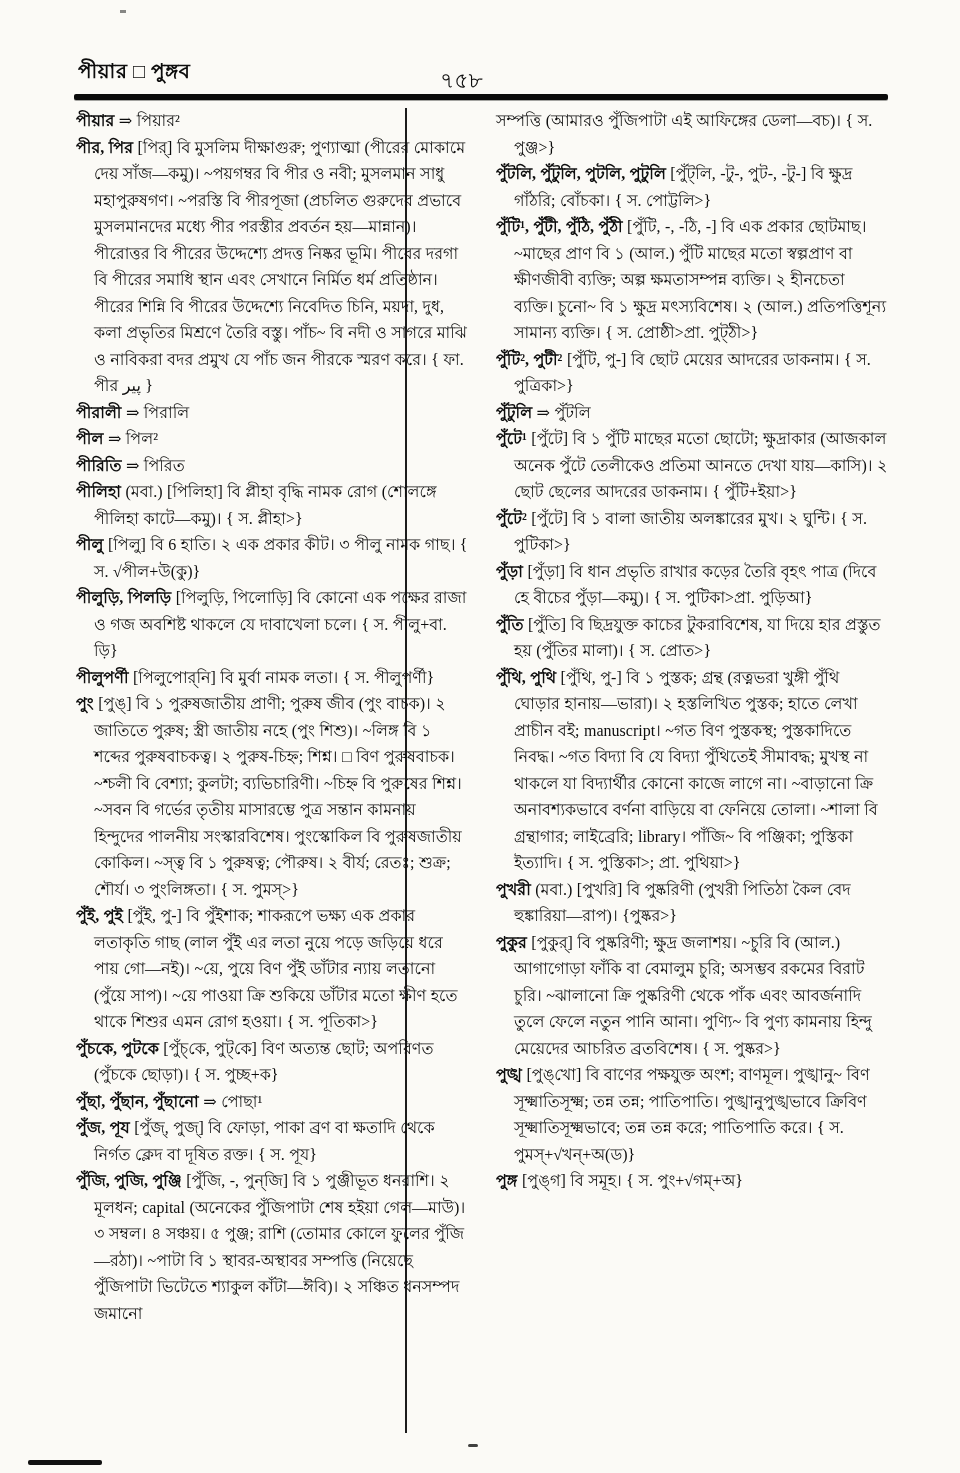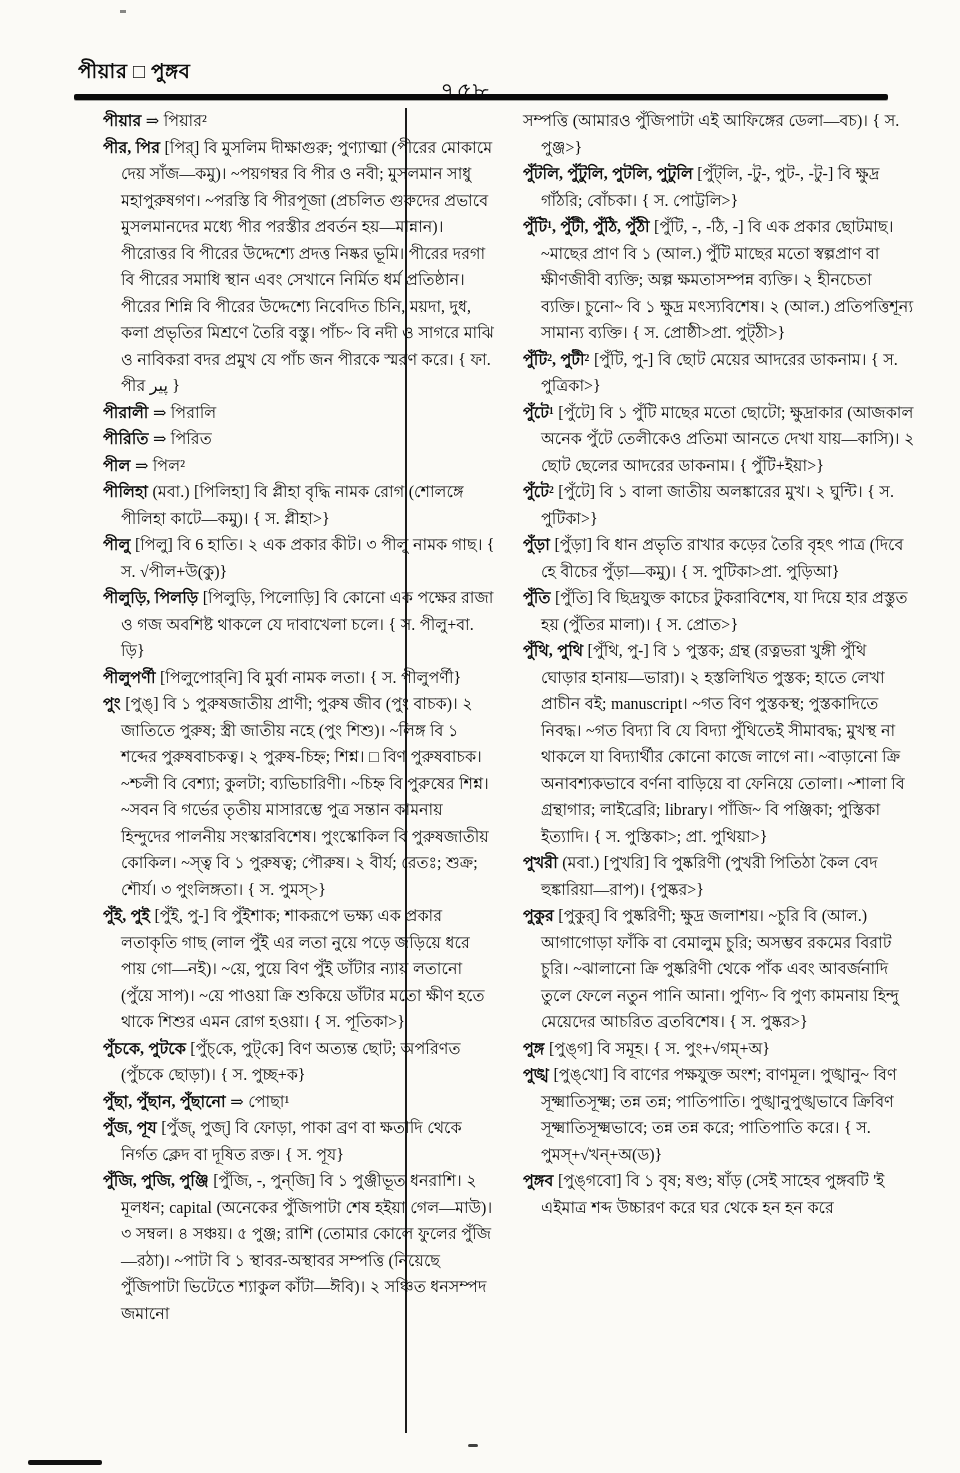--- a/index.html
+++ b/index.html
@@ -13,31 +13,31 @@
   }
   .page { position: relative; width: 936px; height: 1473px; }
   .header {
     position: absolute; top: 56px; left: 78px; right: 72px;
     height: 30px;
   }
   .guide-words {
     font-weight: bold; font-size: 20px; letter-spacing: .5px;
   }
   .page-number {
-    position: absolute; left: 362px; top: 16px;
-    font-size: 25px;
+    position: absolute; left: 362px; top: 7px;
+    font-size: 22px;
   }
   .header-rule {
     position: absolute; top: 94px; left: 74px; width: 814px; height: 6px;
     background: #0b0b0b; border-radius: 2px;
     box-shadow: 0 1px 0 rgba(0,0,0,.35);
   }
   .columns {
     position: absolute; top: 108px; left: 76px; width: 812px; bottom: 28px;
-    display: flex; column-gap: 28px; margin-left: 27px;
+    display: flex; column-gap: 28px;
   }
   .column { flex: 1 1 0; min-width: 0; }
   .col-divider {
     position: absolute; top: 108px; bottom: 40px; left: 405px;
     width: 2px; background: #1c1c1c;
   }
   .entry {
     margin: 0; padding: 0 0 0 18px;
     text-indent: -18px;
     font-size: 16px; line-height: 26.5px;
@@ -63,48 +63,48 @@
 
   <div class="header-rule"></div>
 
   <div class="col-divider"></div>
 
   <div class="columns">
     <div class="column" id="col-left">
         <p class="entry"><b class="headword">পীয়ার</b> <span class="entry-body">⇒ পিয়ার²</span></p>
         <p class="entry"><b class="headword">পীর, পির</b> <span class="entry-body">[পির্‌] বি মুসলিম দীক্ষাগুরু; পুণ্যাত্মা (পীরের মোকামে দেয় সাঁজ—কমু)। ~পয়গম্বর বি পীর ও নবী; মুসলমান সাধু মহাপুরুষগণ। ~পরস্তি বি পীরপূজা (প্রচলিত গুরুদের প্রভাবে মুসলমানদের মধ্যে পীর পরস্তীর প্রবর্তন হয়—মান্নান)। পীরোত্তর বি পীরের উদ্দেশ্যে প্রদত্ত নিষ্কর ভূমি। পীরের দরগা বি পীরের সমাধি স্থান এবং সেখানে নির্মিত ধর্ম প্রতিষ্ঠান। পীরের শিন্নি বি পীরের উদ্দেশ্যে নিবেদিত চিনি, ময়দা, দুধ, কলা প্রভৃতির মিশ্রণে তৈরি বস্তু। পাঁচ~ বি নদী ও সাগরে মাঝি ও নাবিকরা বদর প্রমুখ যে পাঁচ জন পীরকে স্মরণ করে। { ফা. পীর پير }</span></p>
         <p class="entry"><b class="headword">পীরালী</b> <span class="entry-body">⇒ পিরালি</span></p>
+        <p class="entry"><b class="headword">পীল</b> <span class="entry-body">⇒ পিল²</span></p>
         <p class="entry"><b class="headword">পীরিতি</b> <span class="entry-body">⇒ পিরিত</span></p>
-        <p class="entry"><b class="headword">পীল</b> <span class="entry-body">⇒ পিল²</span></p>
         <p class="entry"><b class="headword">পীলিহা</b> <span class="entry-body">(মবা.) [পিলিহা] বি প্লীহা বৃদ্ধি নামক রোগ (শোলঙ্গে পীলিহা কাটে—কমু)। { স. প্লীহা&gt;}</span></p>
         <p class="entry"><b class="headword">পীলু</b> <span class="entry-body">[পিলু] বি 6 হাতি। ২ এক প্রকার কীট। ৩ পীলু নামক গাছ। { স. √পীল+উ(কু)}</span></p>
         <p class="entry"><b class="headword">পীলুড়ি, পিলড়ি</b> <span class="entry-body">[পিলুড়ি, পিলোড়ি] বি কোনো এক পক্ষের রাজা ও গজ অবশিষ্ট থাকলে যে দাবাখেলা চলে। { স. পীলু+বা. ড়ি}</span></p>
         <p class="entry"><b class="headword">পীলুপর্ণী</b> <span class="entry-body">[পিলুপোর্‌নি] বি মুর্বা নামক লতা। { স. পীলুপর্ণী}</span></p>
         <p class="entry"><b class="headword">পুং</b> <span class="entry-body">[পুঙ্‌] বি ১ পুরুষজাতীয় প্রাণী; পুরুষ জীব (পুং বাচক)। ২ জাতিতে পুরুষ; স্ত্রী জাতীয় নহে (পুং শিশু)। ~লিঙ্গ বি ১ শব্দের পুরুষবাচকত্ব। ২ পুরুষ-চিহ্ন; শিশ্ন। □ বিণ পুরুষবাচক। ~শ্চলী বি বেশ্যা; কুলটা; ব্যভিচারিণী। ~চিহ্ন বি পুরুষের শিশ্ন। ~সবন বি গর্ভের তৃতীয় মাসারম্ভে পুত্র সন্তান কামনায় হিন্দুদের পালনীয় সংস্কারবিশেষ। পুংস্কোকিল বি পুরুষজাতীয় কোকিল। ~স্ত্ব বি ১ পুরুষত্ব; পৌরুষ। ২ বীর্য; রেতঃ; শুক্র; শৌর্য। ৩ পুংলিঙ্গতা। { স. পুমস্‌&gt;}</span></p>
         <p class="entry"><b class="headword">পুঁই, পুই</b> <span class="entry-body">[পুঁই, পু-] বি পুঁইশাক; শাকরূপে ভক্ষ্য এক প্রকার লতাকৃতি গাছ (লাল পুঁই এর লতা নুয়ে পড়ে জড়িয়ে ধরে পায় গো—নই)। ~য়ে, পুয়ে বিণ পুঁই ডাঁটার ন্যায় লতানো (পুঁয়ে সাপ)। ~য়ে পাওয়া ক্রি শুকিয়ে ডাঁটার মতো ক্ষীণ হতে থাকে শিশুর এমন রোগ হওয়া। { স. পূতিকা&gt;}</span></p>
         <p class="entry"><b class="headword">পুঁচকে, পুটকে</b> <span class="entry-body">[পুঁচ্‌কে, পুট্‌কে] বিণ অত্যন্ত ছোট; অপরিণত (পুঁচকে ছোড়া)। { স. পুচ্ছ+ক}</span></p>
         <p class="entry"><b class="headword">পুঁছা, পুঁছান, পুঁছানো</b> <span class="entry-body">⇒ পোছা¹</span></p>
         <p class="entry"><b class="headword">পুঁজ, পূয</b> <span class="entry-body">[পুঁজ্‌, পুজ্‌] বি ফোড়া, পাকা ব্রণ বা ক্ষতাদি থেকে নির্গত ক্লেদ বা দূষিত রক্ত। { স. পূয}</span></p>
         <p class="entry"><b class="headword">পুঁজি, পুজি, পুঞ্জি</b> <span class="entry-body">[পুঁজি, -, পুন্‌জি] বি ১ পুঞ্জীভূত ধনরাশি। ২ মূলধন; capital (অনেকের পুঁজিপাটা শেষ হইয়া গেল—মাউ)। ৩ সম্বল। ৪ সঞ্চয়। ৫ পুঞ্জ; রাশি (তোমার কোলে ফুলের পুঁজি—রঠা)। ~পাটা বি ১ স্থাবর-অস্থাবর সম্পত্তি (নিয়েছে পুঁজিপাটা ভিটেতে শ্যাকুল কাঁটা—ঈবি)। ২ সঞ্চিত ধনসম্পদ জমানো</span></p>
       </div>
     <div class="column" id="col-right">
         <p class="entry"><span class="entry-body">সম্পত্তি (আমারও পুঁজিপাটা এই আফিঙ্গের ডেলা—বচ)। { স. পুঞ্জ&gt;}</span></p>
         <p class="entry"><b class="headword">পুঁটলি, পুঁটুলি, পুটলি, পুটুলি</b> <span class="entry-body">[পুঁট্‌লি, -টু-, পুট-, -টু-] বি ক্ষুদ্র গাঁঠরি; বোঁচকা। { স. পোট্টলি&gt;}</span></p>
         <p class="entry"><b class="headword">পুঁটি¹, পুঁটী, পুঁঠি, পুঁঠী</b> <span class="entry-body">[পুঁটি, -, -ঠি, -] বি এক প্রকার ছোটমাছ। ~মাছের প্রাণ বি ১ (আল.) পুঁটি মাছের মতো স্বল্পপ্রাণ বা ক্ষীণজীবী ব্যক্তি; অল্প ক্ষমতাসম্পন্ন ব্যক্তি। ২ হীনচেতা ব্যক্তি। চুনো~ বি ১ ক্ষুদ্র মৎস্যবিশেষ। ২ (আল.) প্রতিপত্তিশূন্য সামান্য ব্যক্তি। { স. প্রোষ্ঠী&gt;প্রা. পুট্ঠী&gt;}</span></p>
         <p class="entry"><b class="headword">পুঁটি², পুটী²</b> <span class="entry-body">[পুঁটি, পু-] বি ছোট মেয়ের আদরের ডাকনাম। { স. পুত্রিকা&gt;}</span></p>
+        <p class="entry"><b class="headword">পুঁটুলি</b> <span class="entry-body">⇒ পুঁটলি</span></p>
         <p class="entry"><b class="headword">পুঁটে¹</b> <span class="entry-body">[পুঁটে] বি ১ পুঁটি মাছের মতো ছোটো; ক্ষুদ্রাকার (আজকাল অনেক পুঁটে তেলীকেও প্রতিমা আনতে দেখা যায়—কাসি)। ২ ছোট ছেলের আদরের ডাকনাম। { পুঁটি+ইয়া&gt;}</span></p>
         <p class="entry"><b class="headword">পুঁটে²</b> <span class="entry-body">[পুঁটে] বি ১ বালা জাতীয় অলঙ্কারের মুখ। ২ ঘুন্টি। { স. পুটিকা&gt;}</span></p>
         <p class="entry"><b class="headword">পুঁড়া</b> <span class="entry-body">[পুঁড়া] বি ধান প্রভৃতি রাখার কড়ের তৈরি বৃহৎ পাত্র (দিবে হে বীচের পুঁড়া—কমু)। { স. পুটিকা&gt;প্রা. পুড়িআ}</span></p>
         <p class="entry"><b class="headword">পুঁতি</b> <span class="entry-body">[পুঁতি] বি ছিদ্রযুক্ত কাচের টুকরাবিশেষ, যা দিয়ে হার প্রস্তুত হয় (পুঁতির মালা)। { স. প্রোত&gt;}</span></p>
         <p class="entry"><b class="headword">পুঁথি, পুথি</b> <span class="entry-body">[পুঁথি, পু-] বি ১ পুস্তক; গ্রন্থ (রত্নভরা খুঙ্গী পুঁথি ঘোড়ার হানায়—ভারা)। ২ হস্তলিখিত পুস্তক; হাতে লেখা প্রাচীন বই; manuscript। ~গত বিণ পুস্তকস্থ; পুস্তকাদিতে নিবদ্ধ। ~গত বিদ্যা বি যে বিদ্যা পুঁথিতেই সীমাবদ্ধ; মুখস্থ না থাকলে যা বিদ্যার্থীর কোনো কাজে লাগে না। ~বাড়ানো ক্রি অনাবশ্যকভাবে বর্ণনা বাড়িয়ে বা ফেনিয়ে তোলা। ~শালা বি গ্রন্থাগার; লাইব্রেরি; library। পাঁজি~ বি পঞ্জিকা; পুস্তিকা ইত্যাদি। { স. পুস্তিকা&gt;; প্রা. পুথিয়া&gt;}</span></p>
         <p class="entry"><b class="headword">পুখরী</b> <span class="entry-body">(মবা.) [পুখরি] বি পুষ্করিণী (পুখরী পিতিঠা কৈল বেদ হুঙ্কারিয়া—রাপ)। {পুষ্কর&gt;}</span></p>
         <p class="entry"><b class="headword">পুকুর</b> <span class="entry-body">[পুকুর্‌] বি পুষ্করিণী; ক্ষুদ্র জলাশয়। ~চুরি বি (আল.) আগাগোড়া ফাঁকি বা বেমালুম চুরি; অসম্ভব রকমের বিরাট চুরি। ~ঝালানো ক্রি পুষ্করিণী থেকে পাঁক এবং আবর্জনাদি তুলে ফেলে নতুন পানি আনা। পুণ্যি~ বি পুণ্য কামনায় হিন্দু মেয়েদের আচরিত ব্রতবিশেষ। { স. পুষ্কর&gt;}</span></p>
+        <p class="entry"><b class="headword">পুঙ্খ</b> <span class="entry-body">[পুঙ্‌খো] বি বাণের পক্ষযুক্ত অংশ; বাণমূল। পুঙ্খানু~ বিণ সূক্ষ্মাতিসূক্ষ্ম; তন্ন তন্ন; পাতিপাতি। পুঙ্খানুপুঙ্খভাবে ক্রিবিণ সূক্ষ্মাতিসূক্ষ্মভাবে; তন্ন তন্ন করে; পাতিপাতি করে। { স. পুমস্‌+√খন্‌+অ(ড)}</span></p>
         <p class="entry"><b class="headword">পুঙ্গ</b> <span class="entry-body">[পুঙ্‌গ] বি সমূহ। { স. পুং+√গম্‌+অ}</span></p>
-        <p class="entry"><b class="headword">পুঙ্খ</b> <span class="entry-body">[পুঙ্‌খো] বি বাণের পক্ষযুক্ত অংশ; বাণমূল। পুঙ্খানু~ বিণ সূক্ষ্মাতিসূক্ষ্ম; তন্ন তন্ন; পাতিপাতি। পুঙ্খানুপুঙ্খভাবে ক্রিবিণ সূক্ষ্মাতিসূক্ষ্মভাবে; তন্ন তন্ন করে; পাতিপাতি করে। { স. পুমস্‌+√খন্‌+অ(ড)}</span></p>
-        <p class="entry"><b class="headword">পুঙ্গব</b> <span class="entry-body">[পুঙ্‌গবো] বি ১ বৃষ; ষণ্ড; ষাঁড় (সেই সাহেব পুঙ্গবটি 'ই এইমাত্র শব্দ উচ্চারণ করে ঘর থেকে হন হন করে</span></p>
       </div>
   </div>
 
   <div class="scan-artifact" id="artifact-bottom-left"></div>
   <div class="scan-artifact" id="artifact-bottom-mid"></div>
   <div class="scan-artifact" id="artifact-top-edge"></div>
 
 </div>
 
 </body></html>

